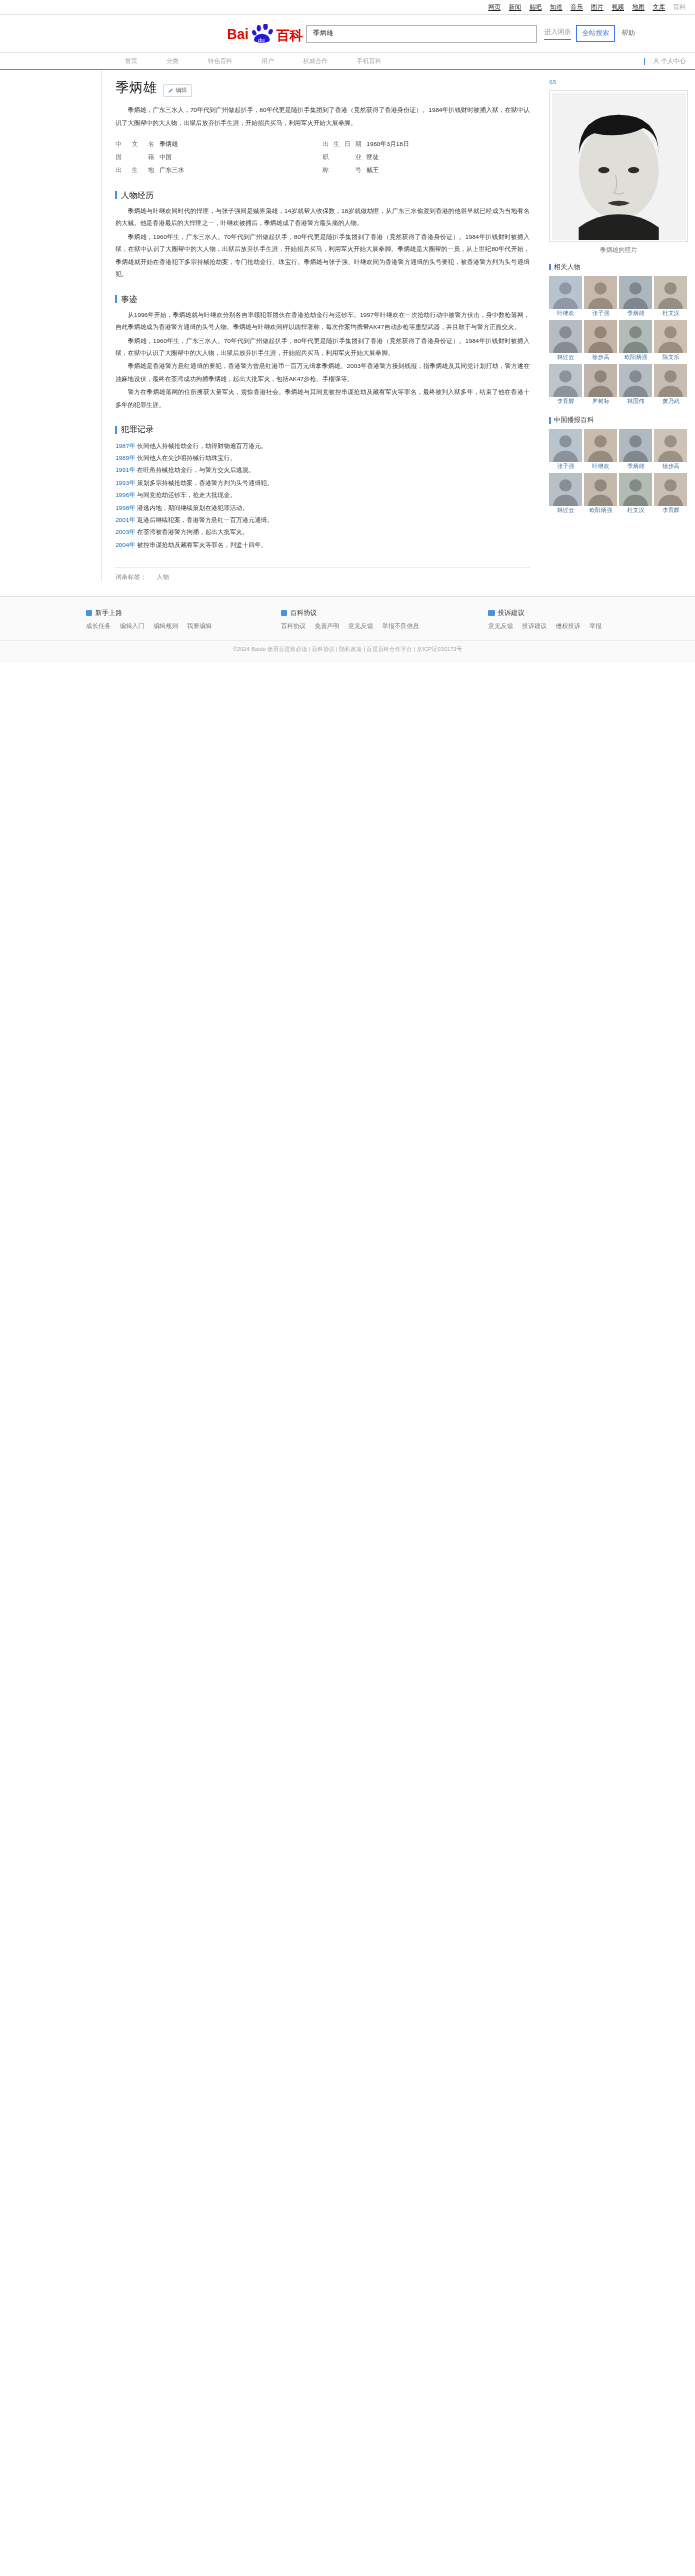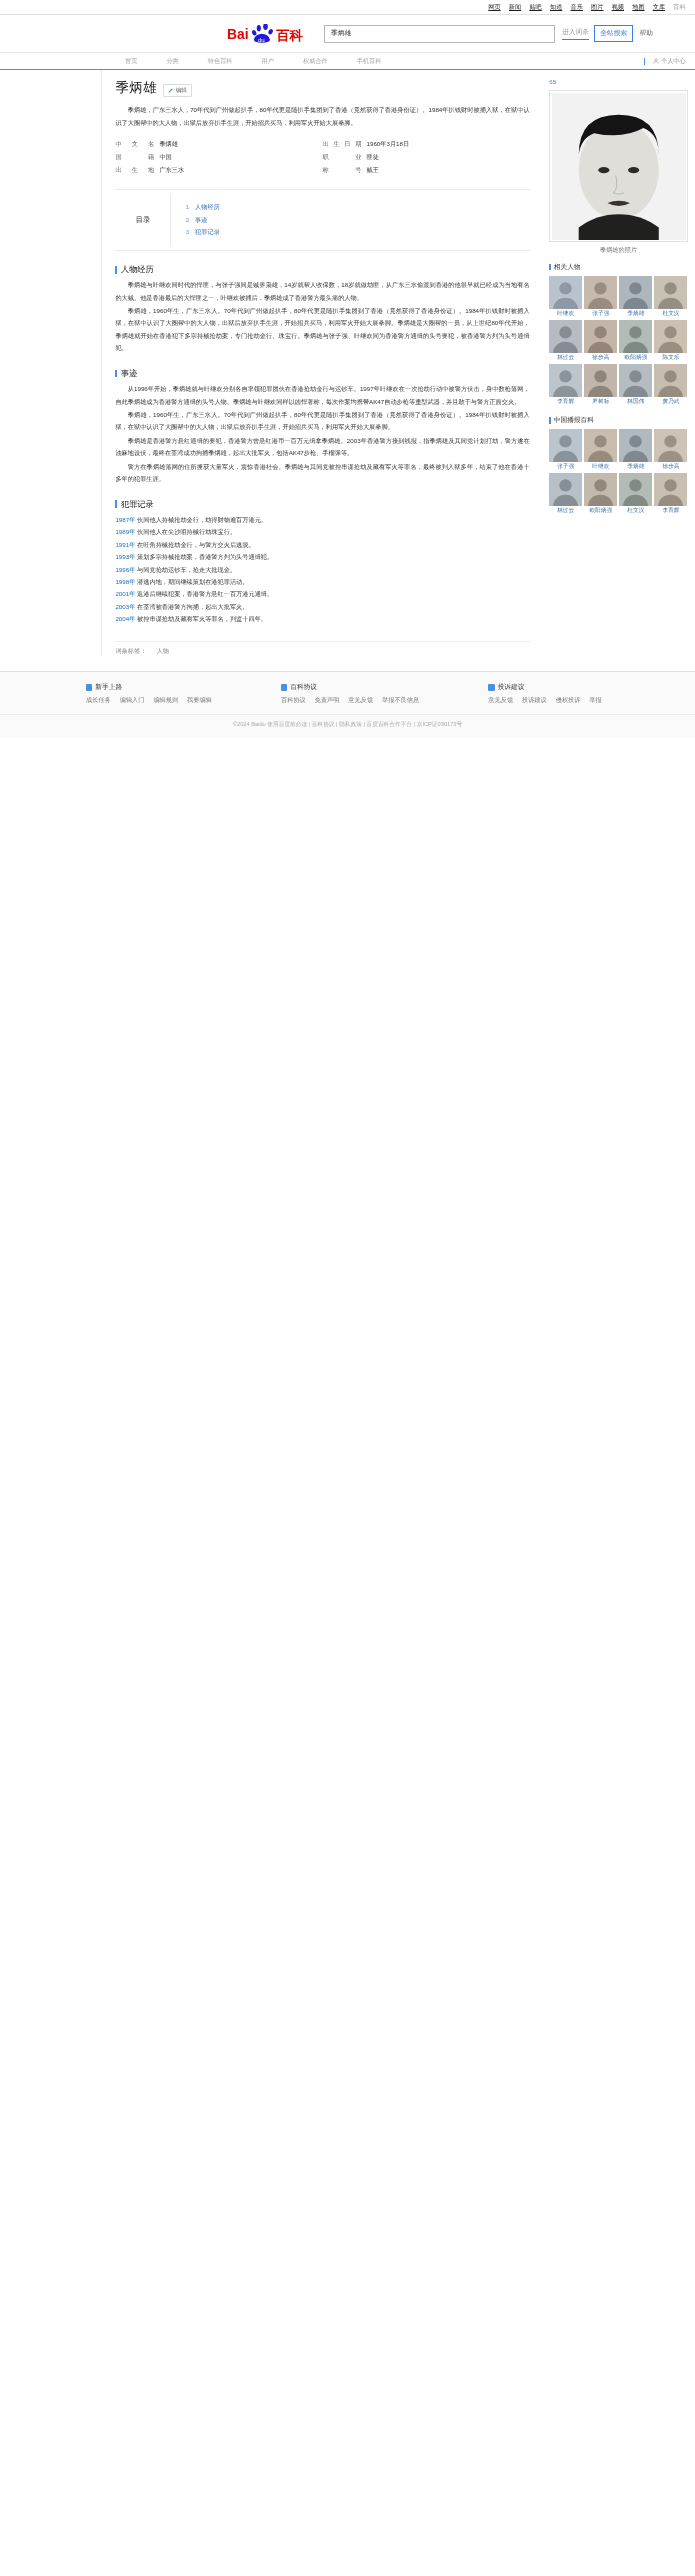--- a/index.html
+++ b/index.html
@@ -30,21 +30,21 @@
   .topbar-sep { border-bottom: 0.5px solid #e3e3e3; }
 
   
   .searchrow {
     height: 38px;
     display: flex;
     align-items: center;
     padding-left: 227px;
     border-bottom: 0.5px solid #e8e8e8;
   }
-  .logo { display: flex; align-items: center; margin-right: 20px; }
+  .logo { display: flex; align-items: center; margin-right: 2px; }
   .logo svg { display:block; }
   .searchbox {
     width: 231px; height: 17.5px;
     border: 0.5px solid #b6b6b6;
     background: #fff;
     display: flex; align-items: center;
     padding: 0 4.1px;
     font-size: 6.7px;
     color: #222;
   }
@@ -321,37 +321,20 @@
       <div class="bi-cell">
         <span class="bi-name">出生地</span>
         <span class="bi-val">广东三水</span>
       </div>
       <div class="bi-cell">
         <span class="bi-name">称号</span>
         <span class="bi-val">贼王</span>
       </div>
     </div>
 
-    <div class="toc">
-      <div class="toc-label">目录</div>
-      <ul class="toc-list">
-        <li>
-          <span class="num">1</span>
-          <a>人物经历</a>
-        </li>
-        <li>
-          <span class="num">2</span>
-          <a>事迹</a>
-        </li>
-        <li>
-          <span class="num">3</span>
-          <a>犯罪记录</a>
-        </li>
-      </ul>
-    </div>
 
     <h2 class="sec">
       <span class="bar"></span>
       <span>人物经历</span>
     </h2>
     <p class="body">季炳雄与叶继欢同时代的悍匪，与张子强同是贼界枭雄，14岁就帮人收保数，18岁就做劫匪，从广东三水偷渡到香港的他很早就已经成为当地有名的大贼。他是香港最后的大悍匪之一，叶继欢被捕后，季炳雄成了香港警方最头痛的人物。</p>
     <p class="body">季炳雄，1960年生，广东三水人。70年代到广州做起扒手，80年代更是随扒手集团到了香港（竟然获得了香港身份证）。1984年扒钱财时被捕入狱，在狱中认识了大圈帮中的大人物，出狱后放弃扒手生涯，开始招兵买马，利用军火开始大展拳脚。季炳雄是大圈帮的一员，从上世纪80年代开始，季炳雄就开始在香港犯下多宗持械抢劫案，专门抢劫金行、珠宝行。季炳雄与张子强、叶继欢同为香港警方通缉的头号要犯，被香港警方列为头号通缉犯。</p>
 
     <h2 class="sec">
       <span class="bar"></span>

